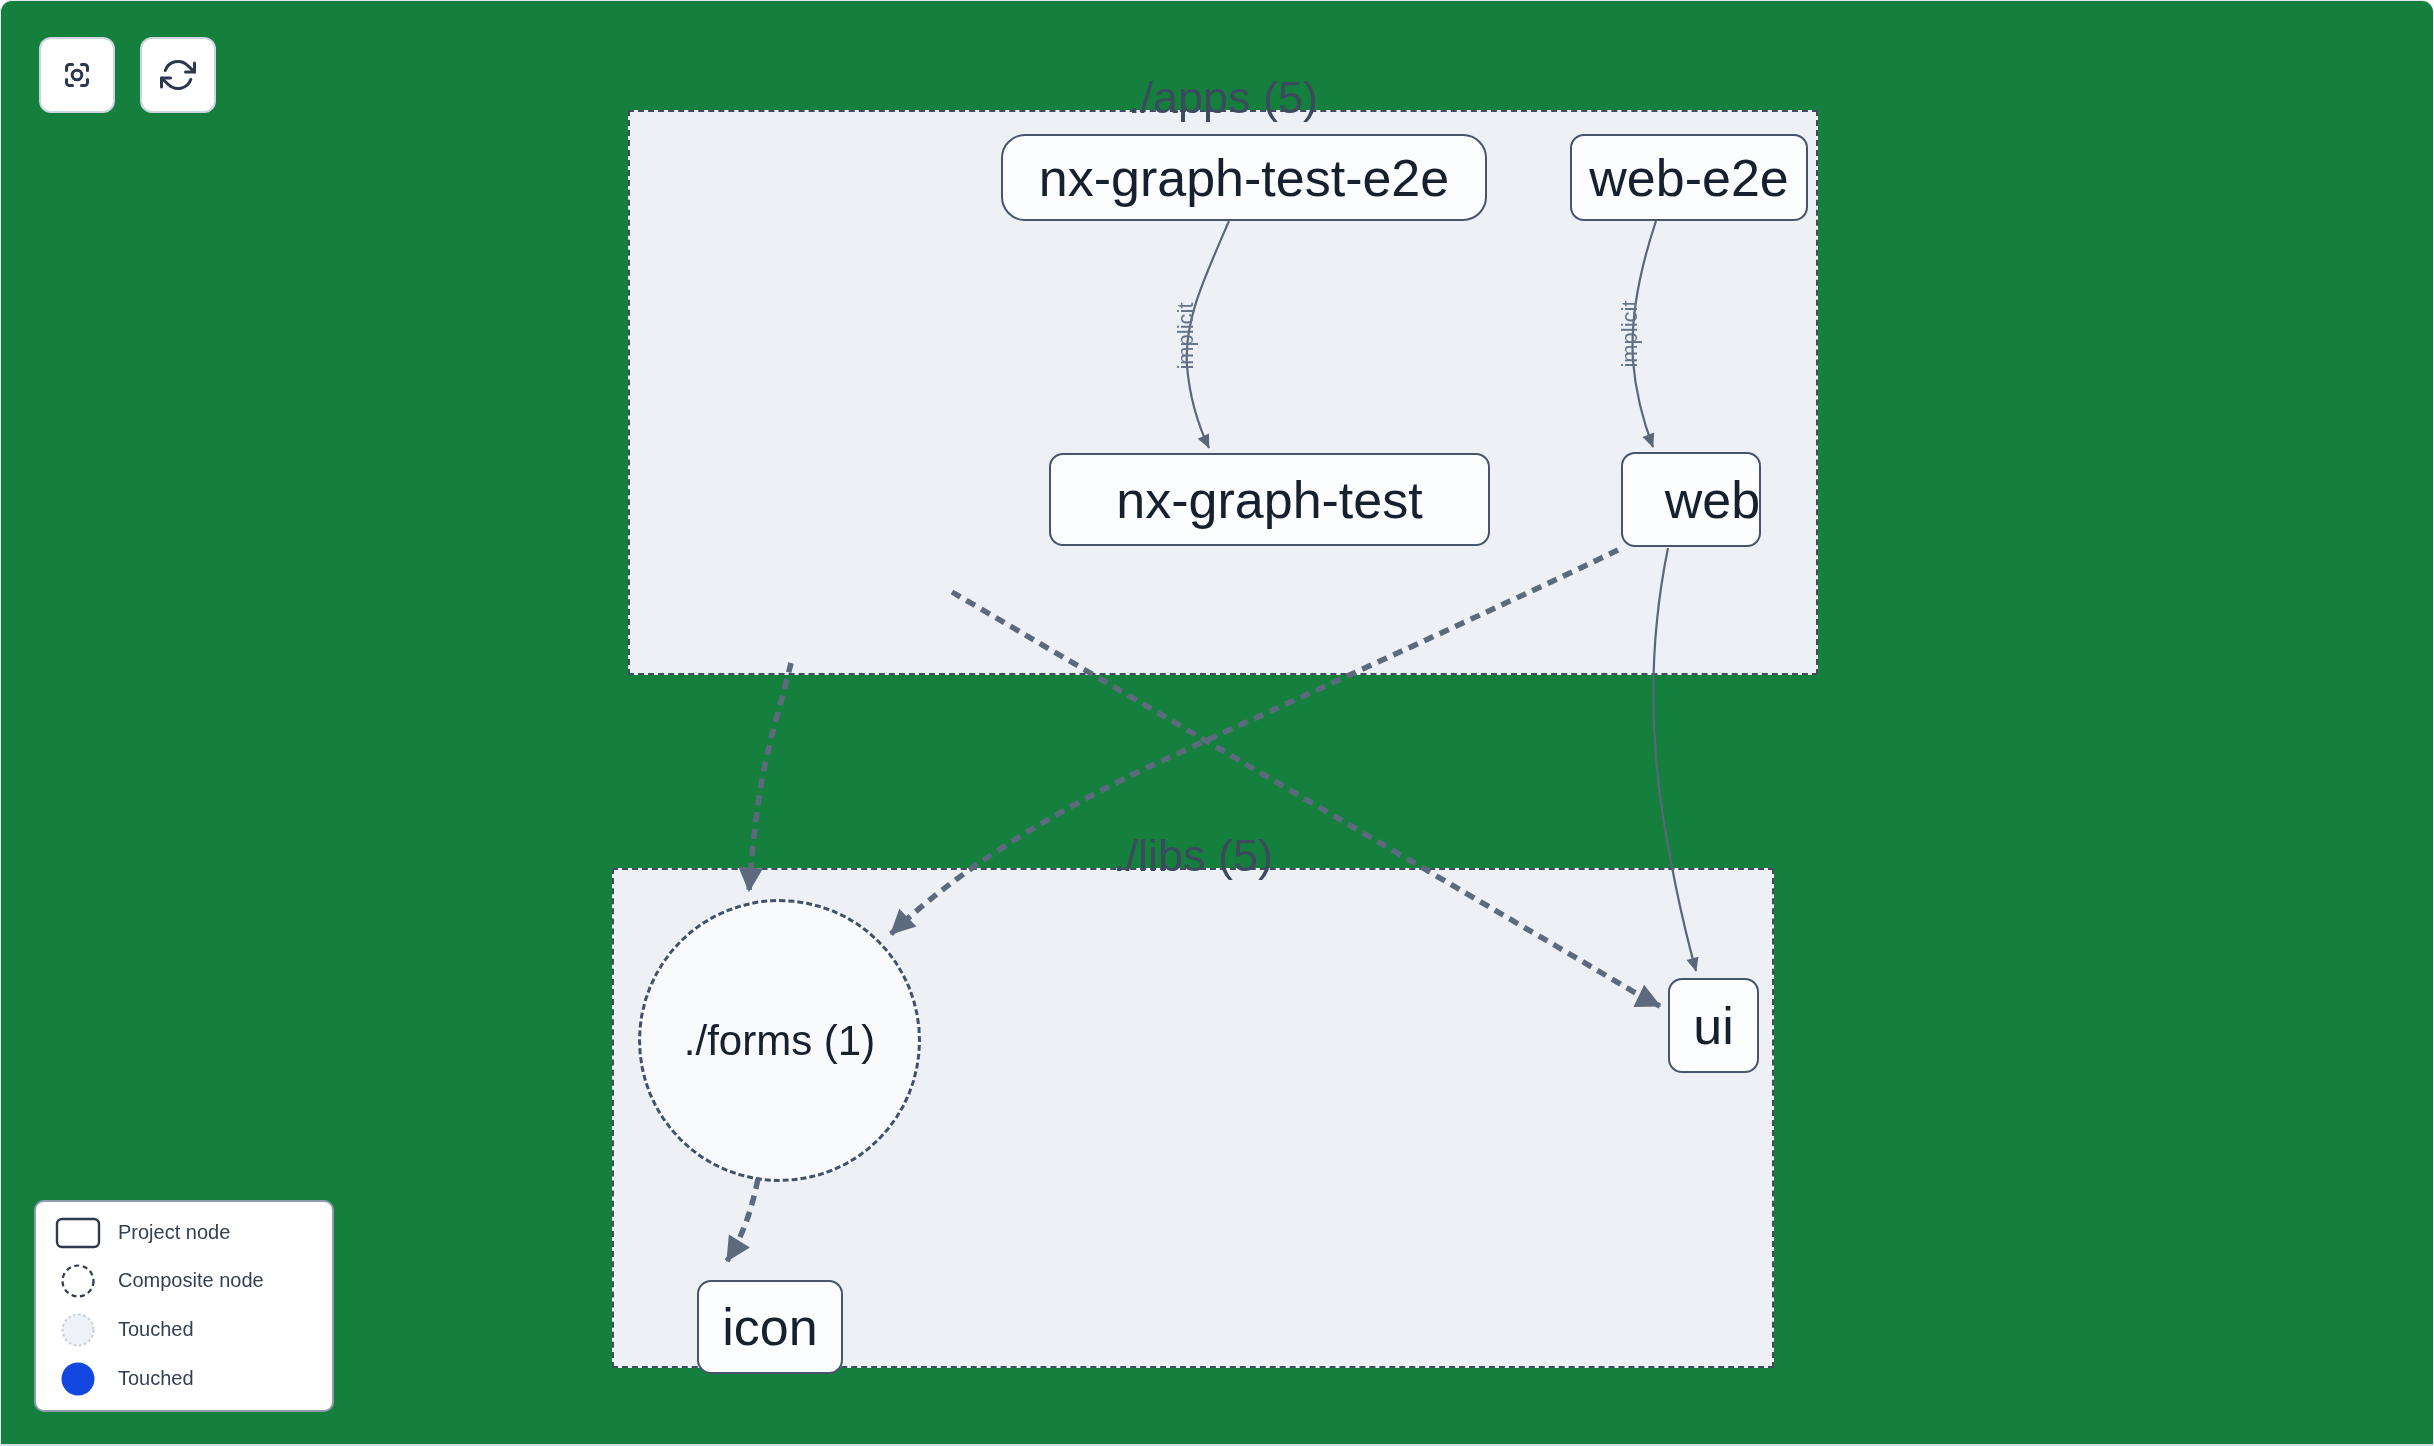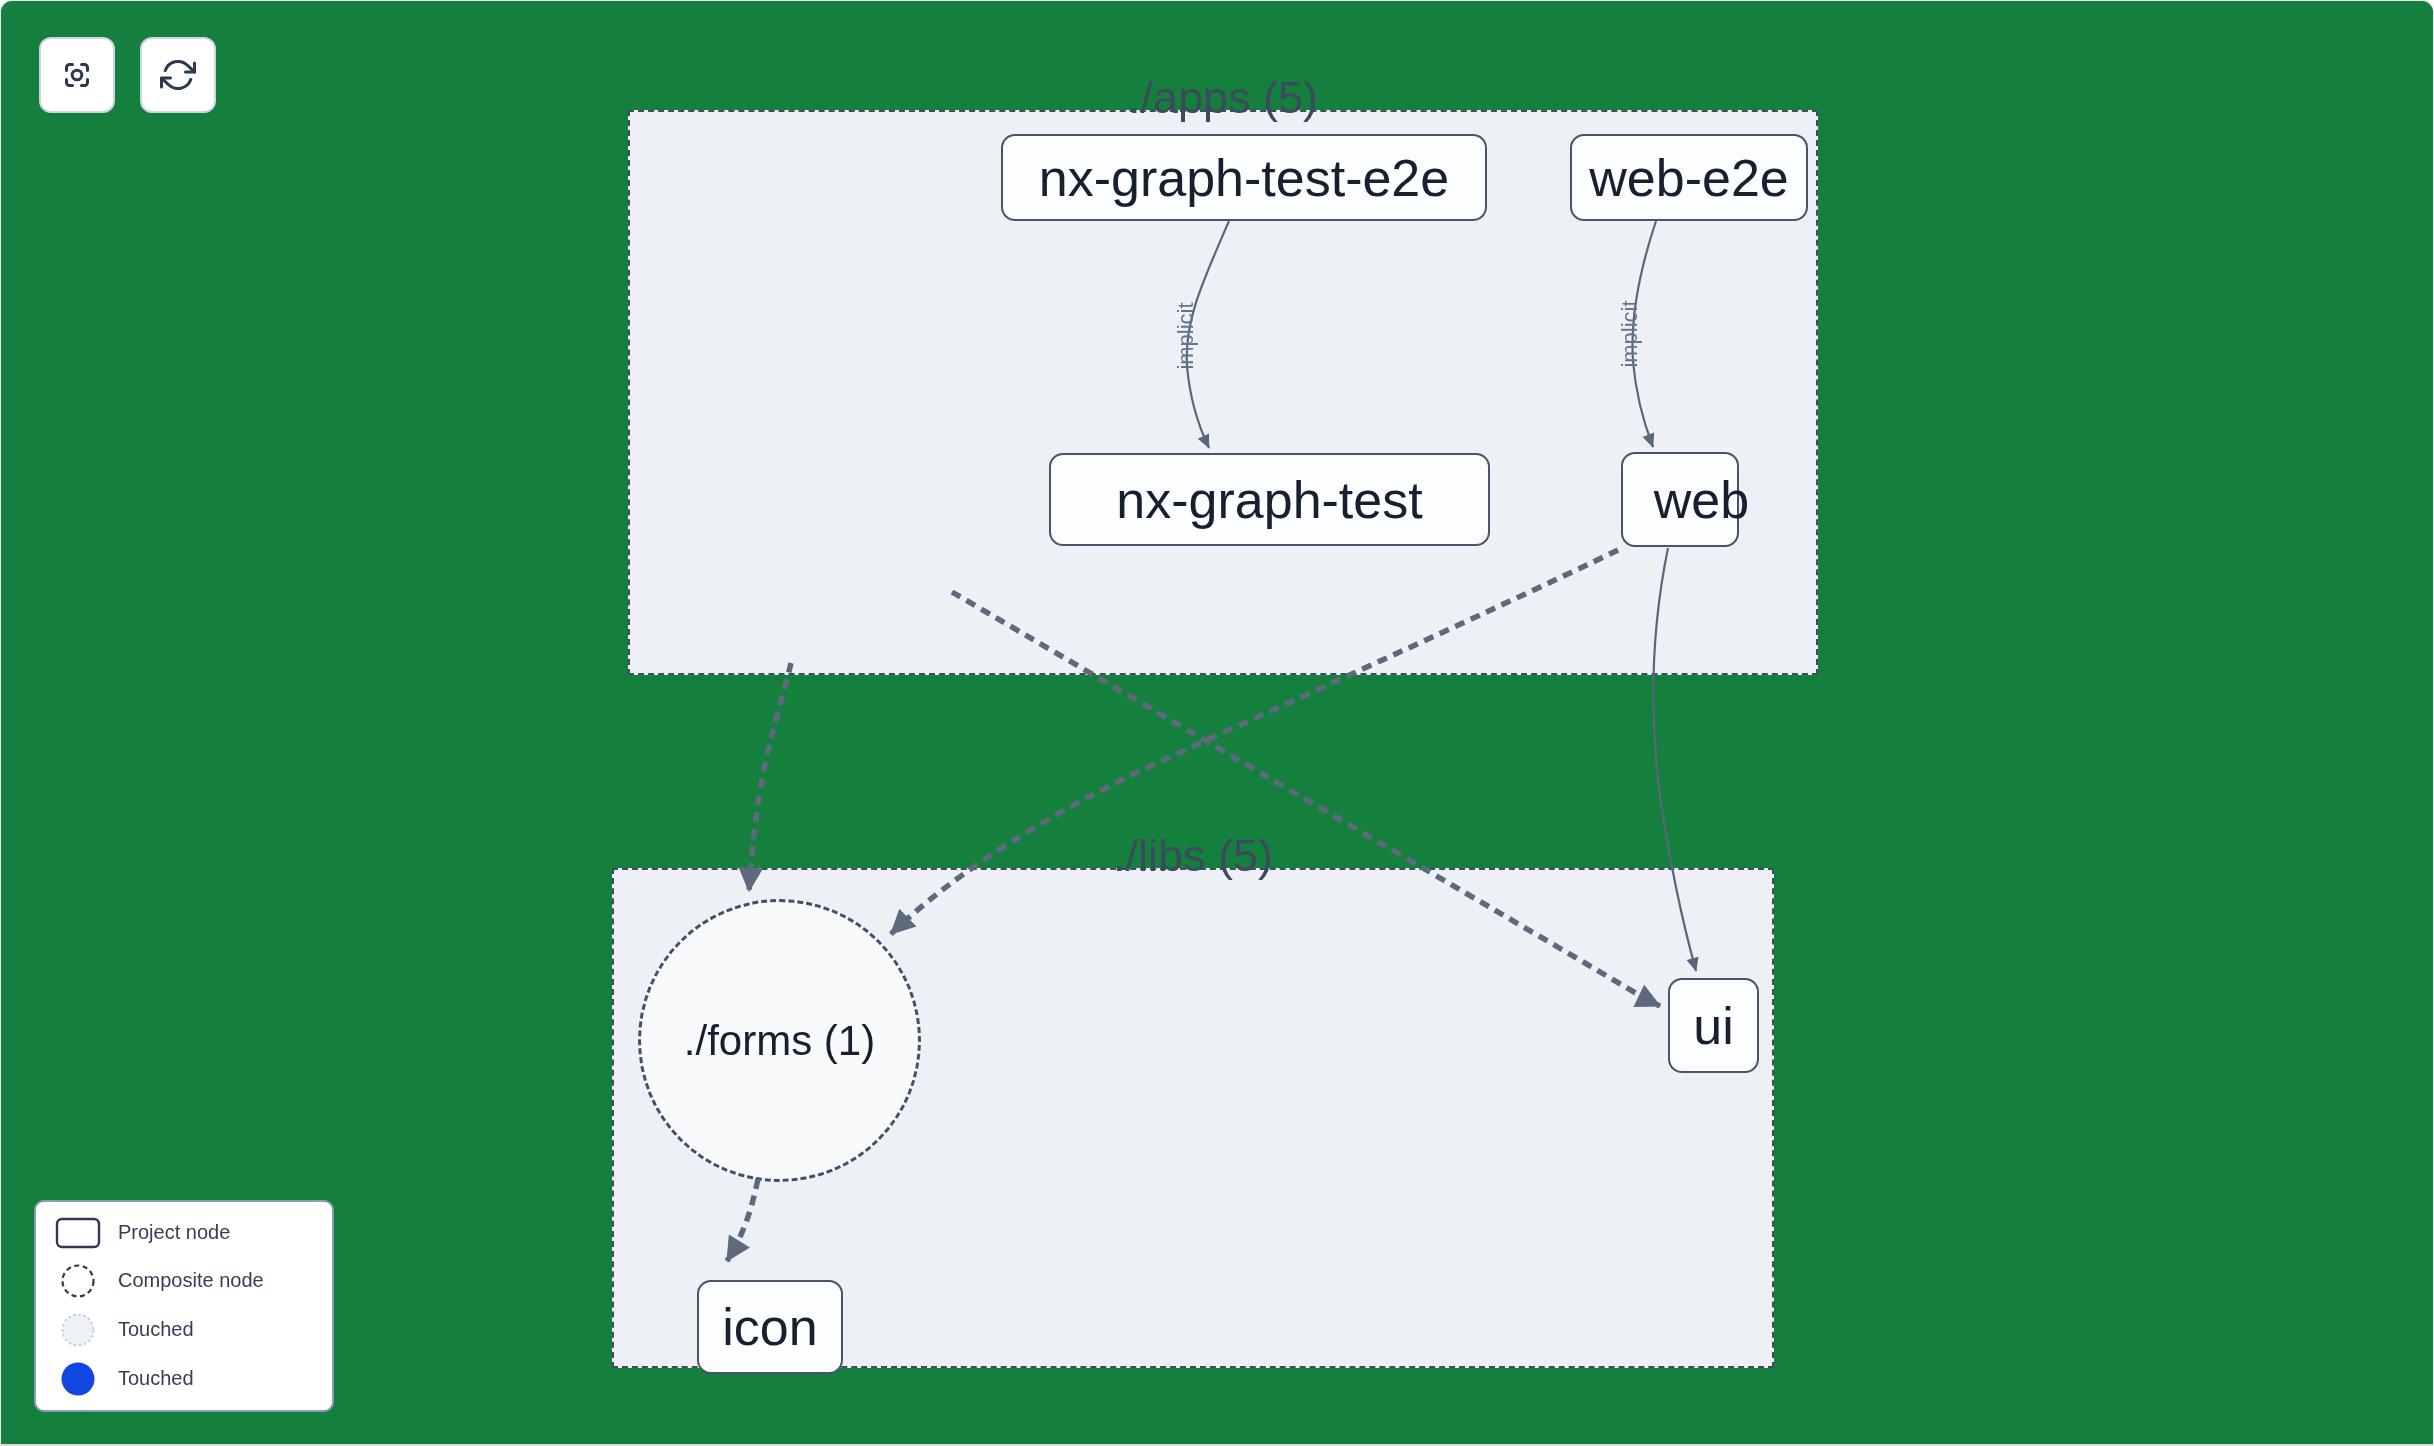--- a/index.html
+++ b/index.html
@@ -25,24 +25,24 @@
   .group-label{
     position:absolute;left:0;right:0;bottom:100%;margin-bottom:-10px;text-align:center;
     font-size:45px;color:#3c4a5e;white-space:nowrap;line-height:1.1;
   }
   
   .pnode{
     position:absolute;background:#fbfdfe;border:2px solid #47546b;border-radius:14px;
     display:flex;align-items:center;justify-content:center;font-size:52px;color:#17202f;
     z-index:4;box-sizing:border-box;cursor:pointer;white-space:nowrap;
   }
-  #node-nx-graph-test-e2e{left:1000px;top:133px;width:486px;height:87px;}
+  #node-nx-graph-test-e2e{left:1000px;top:133px;width:486px;height:87px;border-radius:24px;}
   #node-web-e2e{left:1569px;top:133px;width:238px;height:87px;}
   #node-nx-graph-test{left:1048px;top:452px;width:441px;height:93px;}
-  #node-web{left:1620px;top:451px;width:118px;height:95px;padding-left:43px;}
+  #node-web{left:1620px;top:451px;width:140px;height:95px;padding-left:43px;}
   #node-ui{left:1667px;top:977px;width:91px;height:95px;}
   #node-icon{left:696px;top:1279px;width:146px;height:94px;}
   
   .cnode{
     position:absolute;background:#f8fafc;border:3px dashed #41506b;border-radius:50%;
     display:flex;align-items:center;justify-content:center;font-size:45px;color:#17202f;
     z-index:3;box-sizing:border-box;cursor:pointer;white-space:nowrap;
   }
   #node-recipes{left:650px;top:341px;width:327px;height:327px;}
   #node-forms{left:637px;top:898px;width:283px;height:283px;font-size:42px;}

